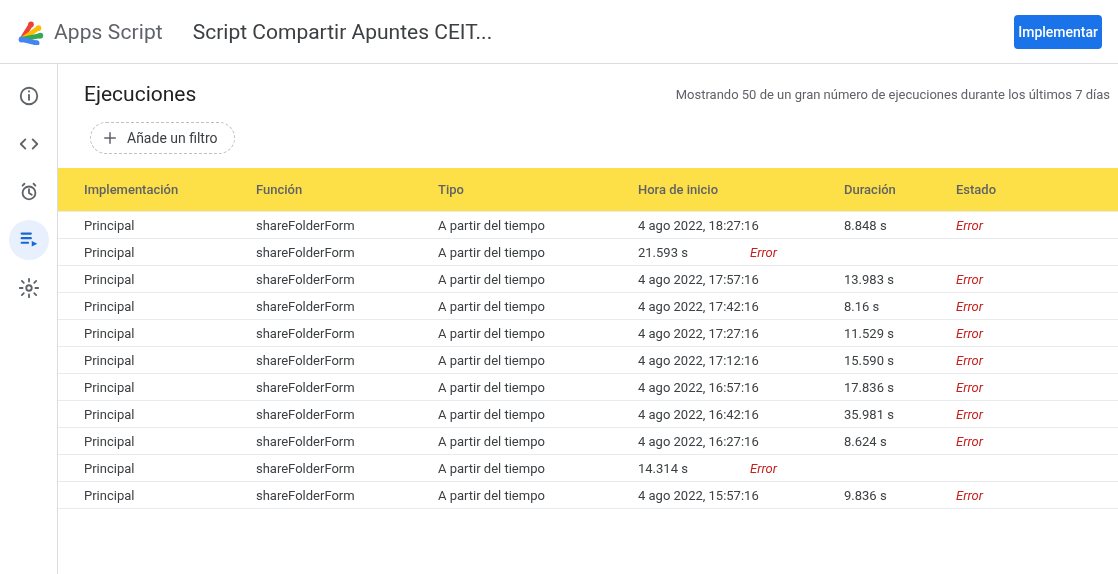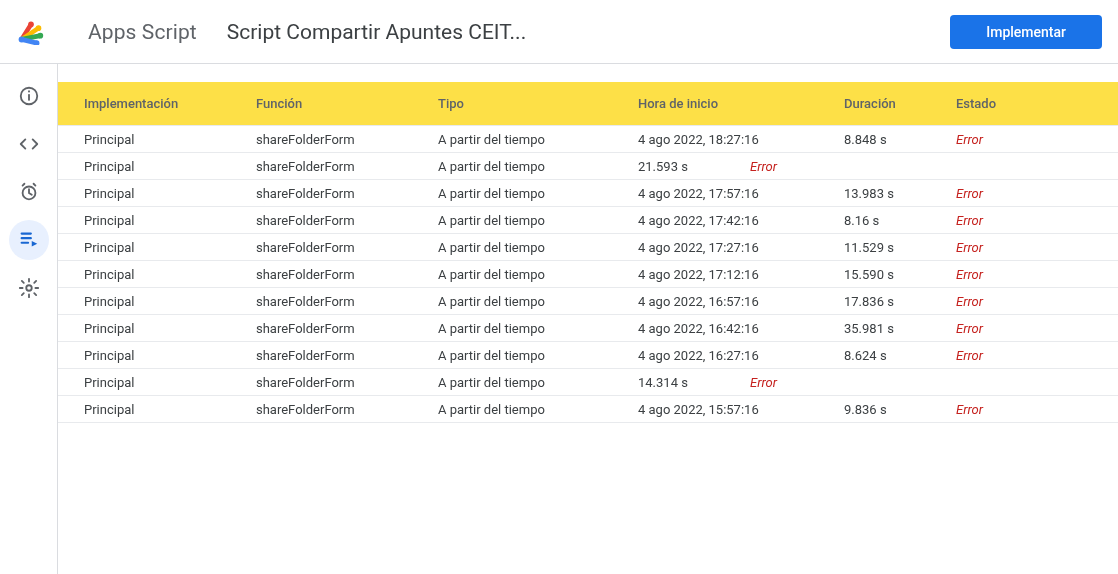--- a/index.html
+++ b/index.html
@@ -23,33 +23,32 @@
       display: flex;
       align-items: center;
       gap: 8px;
       margin-right: 30px;
     }
     .logo-icon svg { width: 30px; height: 30px; }
     .product-name {
       font-size: 21px;
       color: #5f6368;
       letter-spacing: 0.1px;
-      margin-left: 34px;
     }
     .project-name {
       font-size: 21px;
       color: #3c4043;
     }
     .header-spacer { flex: 1; }
     .implement-btn {
       background: #1a73e8;
       color: #fff;
       border: none;
       border-radius: 4px;
-      padding: 9px 36px;
+      padding: 9px 4px;
       font-size: 14px;
       font-family: inherit;
       cursor: pointer;
       font-weight: 500;
     }
     .layout {
       display: flex;
       height: calc(100% - 64px);
     }
     .sidebar {
@@ -196,21 +195,33 @@
     </div>
     <div class="nav-item">
       <svg viewBox="0 0 24 24">
           <circle cx="12" cy="12" r="3" fill="none" stroke="currentColor" stroke-width="2"></circle>
           <path d="M12 2v3M12 19v3M4.2 4.2l2.1 2.1M17.7 17.7l2.1 2.1M2 12h3M19 12h3M4.2 19.8l2.1-2.1M17.7 6.3l2.1-2.1" stroke="currentColor" stroke-width="2" stroke-linecap="round"></path>
         </svg>
     </div>
   </div>
 
   <div class="main">
-
+    <div class="main-head">
+      <div class="page-title">Ejecuciones</div>
+      <div class="summary">Mostrando 50 de un gran número de ejecuciones durante los últimos 7 días</div>
+    </div>
+
+    <div class="filter-row">
+      <div class="filter-chip">
+        <svg viewBox="0 0 24 24">
+            <path d="M12 5v14M5 12h14" stroke="currentColor" stroke-width="2" stroke-linecap="round"></path>
+          </svg>
+        <span>Añade un filtro</span>
+      </div>
+    </div>
 
     <div class="table-wrap">
       <div class="table-header">
         <div class="col-impl">Implementación</div>
         <div class="col-func">Función</div>
         <div class="col-type">Tipo</div>
         <div class="col-start">Hora de inicio</div>
         <div class="col-dur">Duración</div>
         <div class="col-status">Estado</div>
       </div>

